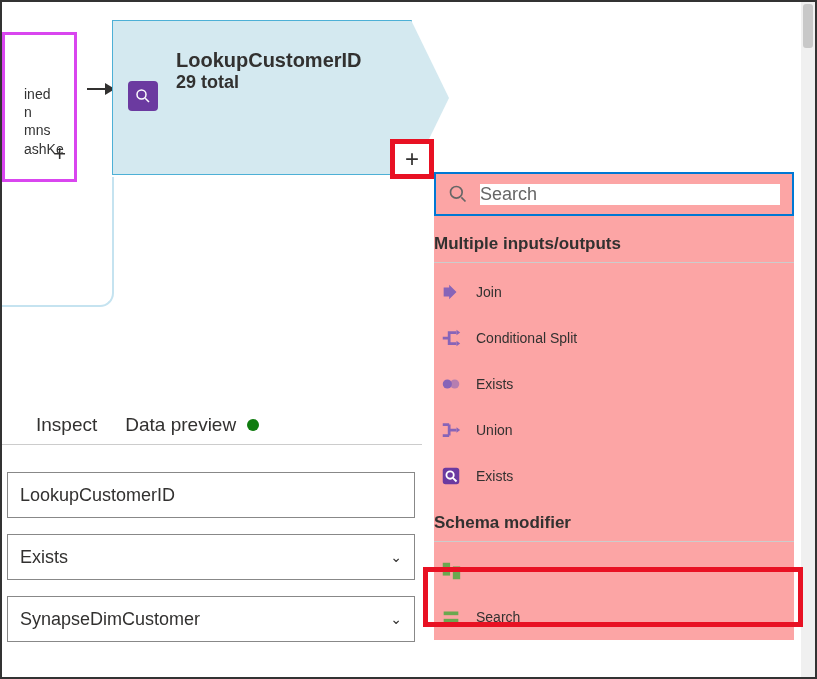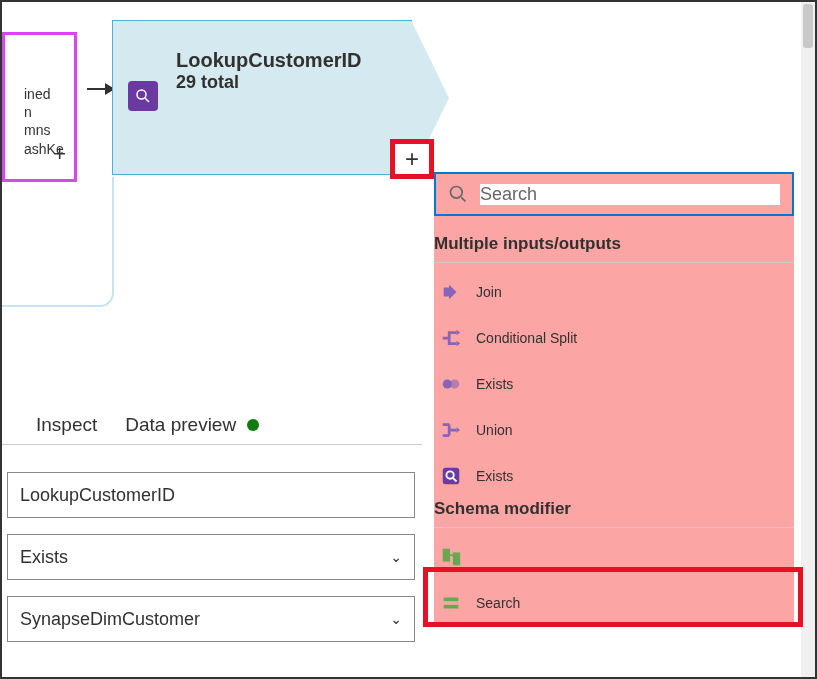--- a/index.html
+++ b/index.html
@@ -362,21 +362,21 @@
     <span class="menu-icon">
       <svg viewBox="0 0 24 24">
           <rect x="3" y="3" width="18" height="18" rx="3" fill="#6b3aa0"></rect>
           <circle cx="11" cy="11" r="4" stroke="#fff" stroke-width="2" fill="none"></circle>
           <line x1="14" y1="14" x2="18" y2="18" stroke="#fff" stroke-width="2"></line>
         </svg>
     </span>
     <span>Exists</span>
   </div>
 
-  <div class="section-header" style="">Schema modifier</div>
+  <div class="section-header" style="margin-top:14px">Schema modifier</div>
 
   <div class="menu-item">
     <span class="menu-icon">
       <svg viewBox="0 0 24 24">
           <rect x="3" y="3" width="8" height="14" fill="#6aa84f"></rect>
           <rect x="14" y="7" width="8" height="14" fill="#6aa84f"></rect>
           <path d="M11 10 L14 10" stroke="#6aa84f" stroke-width="2"></path>
         </svg>
     </span>
   </div>

